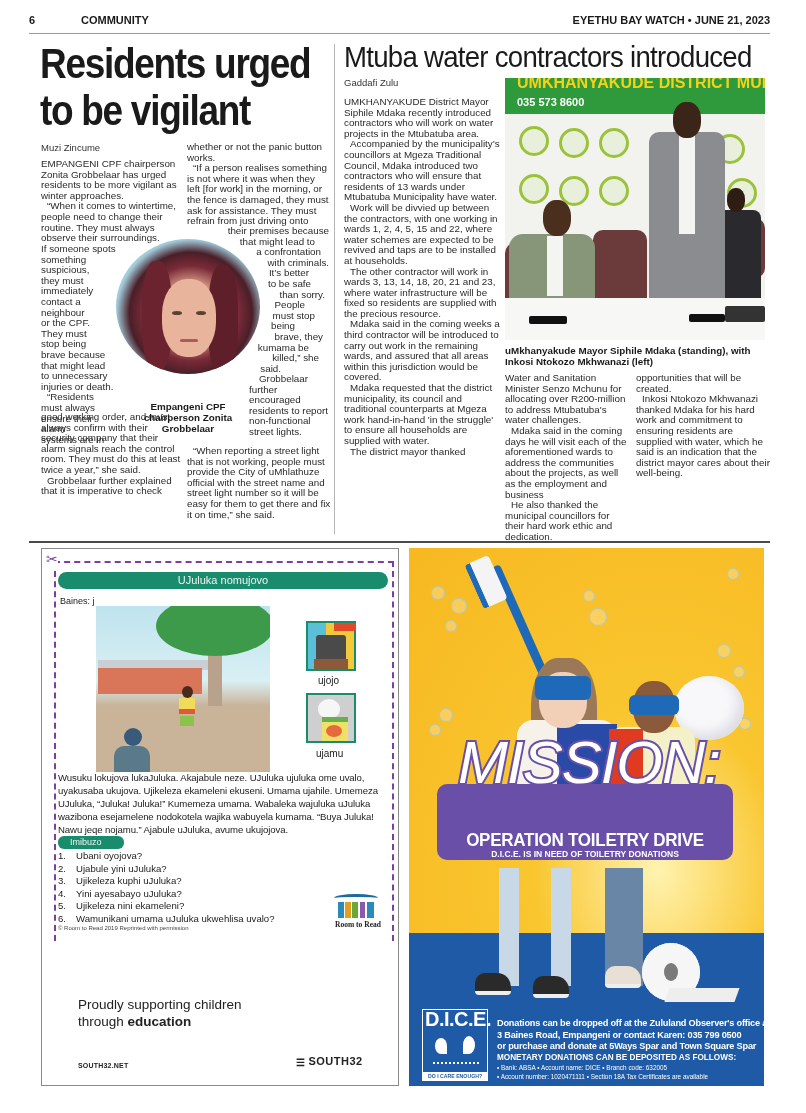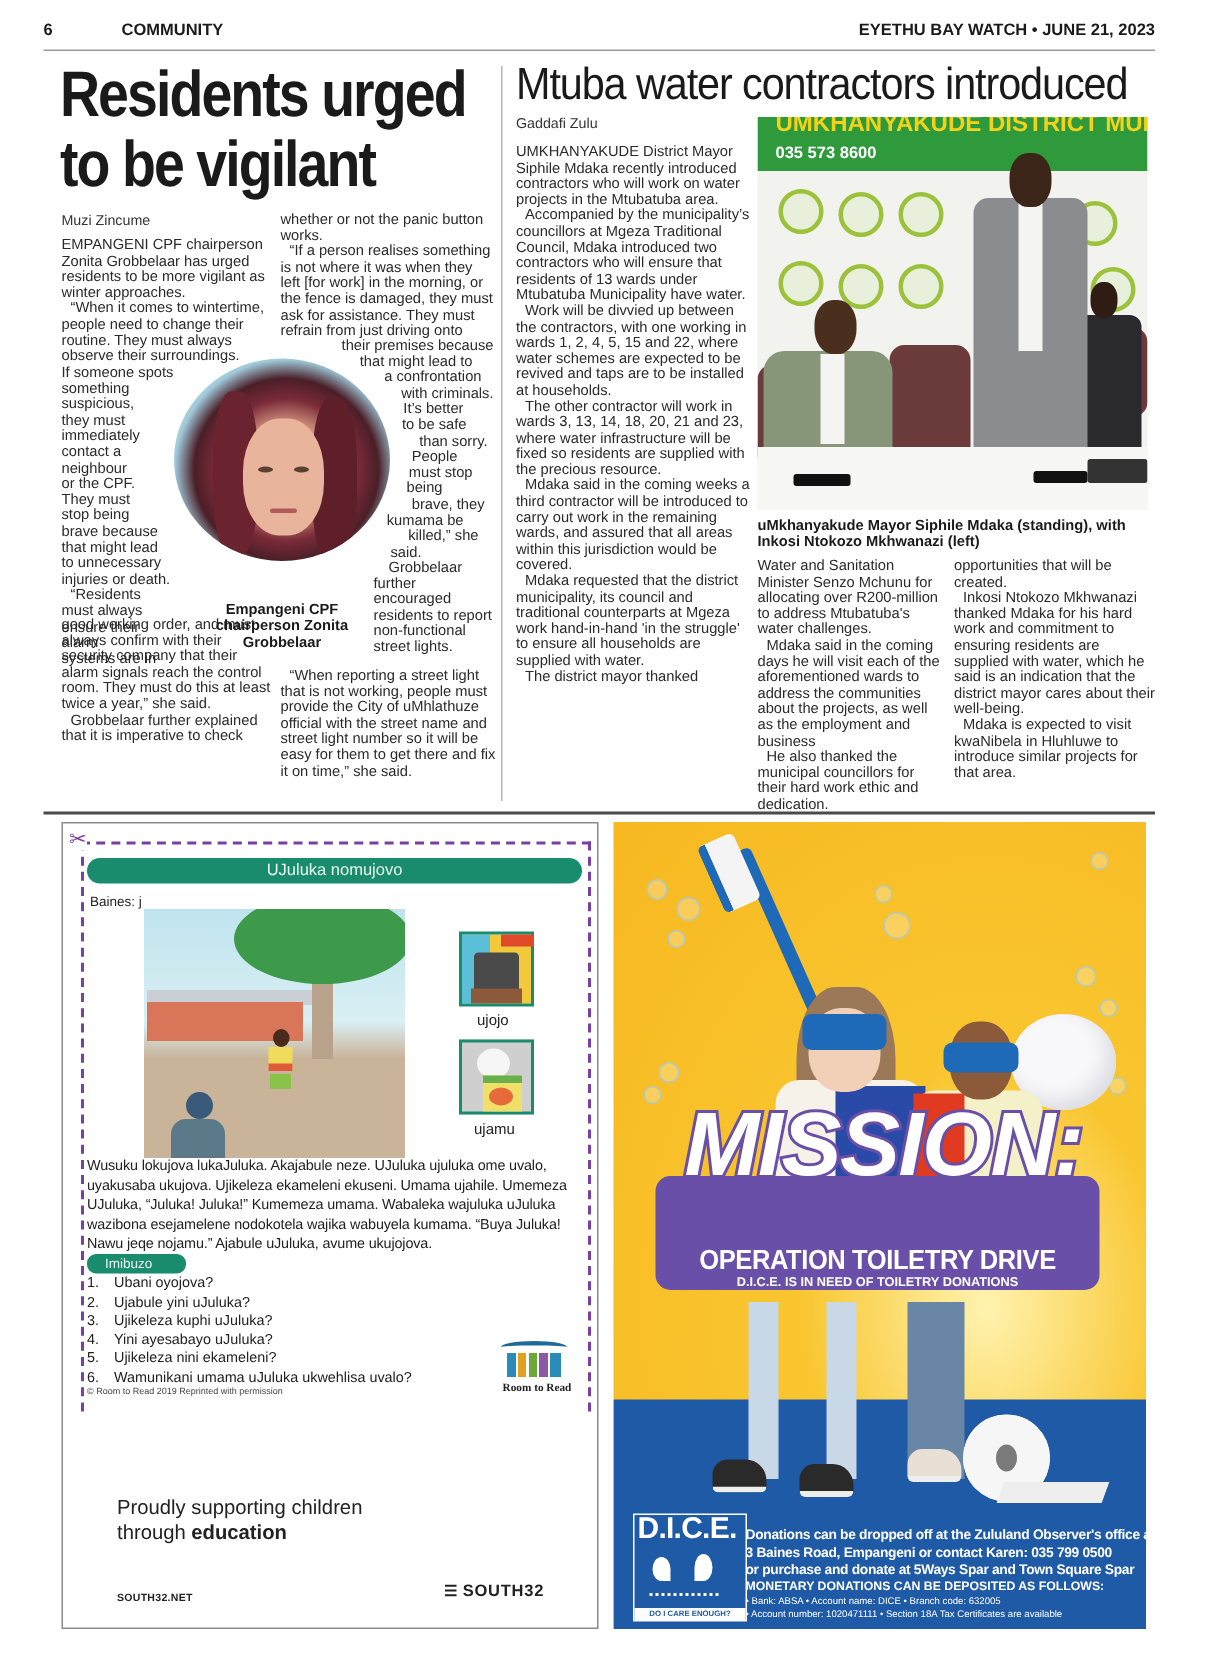--- a/index.html
+++ b/index.html
@@ -111,32 +111,32 @@
   .dice .girl .mask { position: absolute; left: 18px; top: 18px; width: 56px; height: 24px; background: #1e6ab8; border-radius: 6px; }
   .dice .girl .shirt { position: absolute; left: 0; top: 62px; width: 100px; height: 130px; background: #f6f2ea; border-radius: 16px 16px 0 0; }
   .dice .girl .cape { position: absolute; left: 40px; top: 66px; width: 60px; height: 126px; background: #2a4aa8; }
   .dice .boy { position: absolute; left: 200px; top: 133px; width: 100px; height: 180px; }
   .dice .boy .face { position: absolute; left: 24px; top: 0; width: 42px; height: 52px; border-radius: 45%; background: #8a5a3a; }
   .dice .boy .mask { position: absolute; left: 20px; top: 14px; width: 50px; height: 20px; background: #1e6ab8; border-radius: 6px; }
   .dice .boy .shirt { position: absolute; left: 0; top: 46px; width: 86px; height: 130px; background: #f4f0c8; border-radius: 14px 14px 0 0; }
   .dice .boy .cape { position: absolute; left: 0; top: 48px; width: 34px; height: 60px; background: #e03a20; }
   .dice .sponge { position: absolute; left: 265px; top: 128px; width: 70px; height: 64px; border-radius: 50%; background: #f8f8fa; box-shadow: inset -6px -6px 12px #dcdce4; }
   .dice .mission-box { position: absolute; left: 28px; top: 236px; width: 296px; height: 76px; background: #6a4fa8; border-radius: 10px; }
-  .dice .mission-word { position: absolute; left: 20px; top: 182px; width: 320px; text-align: center; font-size: 60px; line-height: 66px; font-weight: bold; font-style: italic; color: #fff; letter-spacing: -1px; -webkit-text-stroke: 4px #6a4fa8; paint-order: stroke fill; }
+  .dice .mission-word { position: absolute; left: 20px; top: 182px; width: 320px; text-align: center; font-size: 60px; line-height: 66px; font-weight: normal; font-style: italic; color: #fff; letter-spacing: -1px; -webkit-text-stroke: 4px #6a4fa8; paint-order: stroke fill; }
   .dice .op-title { position: absolute; left: 30px; top: 281px; width: 292px; text-align: center; font-size: 18.5px; font-weight: bold; color: #fff; letter-spacing: -0.3px; transform: scaleX(0.92); }
   .dice .op-sub { position: absolute; left: 30px; top: 301px; width: 292px; text-align: center; font-size: 8.5px; font-weight: bold; color: #fff; }
   .dice .floor { position: absolute; left: 0; top: 385px; width: 100%; height: 153px; background: #1f5aa6; }
   .dice .leg { position: absolute; width: 20px; height: 118px; background: #c9d8e6; }
   .dice .leg.d { background: #6a86a6; }
   .dice .shoe { position: absolute; width: 36px; height: 22px; background: #2a2a2a; border-radius: 10px 14px 4px 4px; border-bottom: 4px solid #eee; }
   .dice .shoe.l { background: #e8e0d4; }
   .dice .roll { position: absolute; left: 233px; top: 395px; width: 58px; height: 58px; border-radius: 50%; background: #f6f6f6; box-shadow: inset 0 0 0 14px #f6f6f6; }
   .dice .roll .hole { position: absolute; left: 22px; top: 20px; width: 14px; height: 18px; border-radius: 50%; background: #7a7a7a; }
   .dice .sheet { position: absolute; left: 258px; top: 440px; width: 70px; height: 14px; background: #eeeeee; transform: skewX(-20deg); }
-  .dice .dice-logo { position: absolute; left: 13px; top: 461px; width: 76px; height: 72px; border: 1.5px solid #fff; }
+  .dice .dice-logo { position: absolute; left: 13px; top: 461px; width: 66px; height: 72px; border: 1.5px solid #fff; }
   .dice .dice-logo .name { position: absolute; left: 2px; top: -2px; font-size: 20px; font-weight: bold; color: #fff; letter-spacing: -0.5px; }
   .dice .dice-logo .birds { position: absolute; left: 10px; top: 26px; width: 46px; height: 28px; border-bottom: 2px dotted #fff; }
   .dice .dice-logo .birds::before { content: ""; position: absolute; left: 2px; top: 2px; width: 12px; height: 16px; background: #fff; border-radius: 50% 50% 0 50%; }
   .dice .dice-logo .birds::after { content: ""; position: absolute; left: 30px; top: 0; width: 12px; height: 18px; background: #fff; border-radius: 50% 50% 50% 0; }
   .dice .dice-logo .tag { position: absolute; left: 0; bottom: 0; width: 100%; background: #fff; color: #1f5aa6; font-size: 5.2px; font-weight: bold; text-align: center; line-height: 8px; }
   .dice .info { position: absolute; left: 88px; top: 470px; width: 262px; color: #fff; }
   .dice .info .l1 { font-size: 9.2px; line-height: 11.5px; font-weight: bold; letter-spacing: -0.2px; white-space: nowrap; }
   .dice .info .hdr { margin-top: 0; font-size: 8.2px; font-weight: bold; line-height: 10px; white-space: nowrap; }
   .dice .info .small { font-size: 6.4px; line-height: 9px; white-space: nowrap; }
 </style>
@@ -282,21 +282,20 @@
   <div class="photo-caption">uMkhanyakude Mayor Siphile Mdaka (standing), with Inkosi Ntokozo Mkhwanazi (left)</div>
 
   <div class="body-text" style="left:505px; top:373px; width:126px;">
     <p>Water and Sanitation Minister Senzo Mchunu for allocating over R200-million to address Mtubatuba's water challenges.</p>
     <p>Mdaka said in the coming days he will visit each of the aforementioned wards to address the communities about the projects, as well as the employment and business</p>
     <p>He also thanked the municipal councillors for their hard work ethic and dedication.</p>
   </div>
   <div class="body-text" style="left:636px; top:373px; width:134px;">
     <p>opportunities that will be created.</p>
     <p>Inkosi Ntokozo Mkhwanazi thanked Mdaka for his hard work and commitment to ensuring residents are supplied with water, which he said is an indication that the district mayor cares about their well-being.</p>
-    <p>Mdaka is expected to visit kwaNibela in Hluhluwe to introduce similar projects for that area.</p>
   </div>
 </div>
 
 <div class="section-rule"></div>
 
 <div class="rtr">
   <div class="dash"></div>
   <span class="scissors">✂</span>
   <div class="title-bar">UJuluka nomujovo</div>
   <div class="letter">Baines: j</div>

